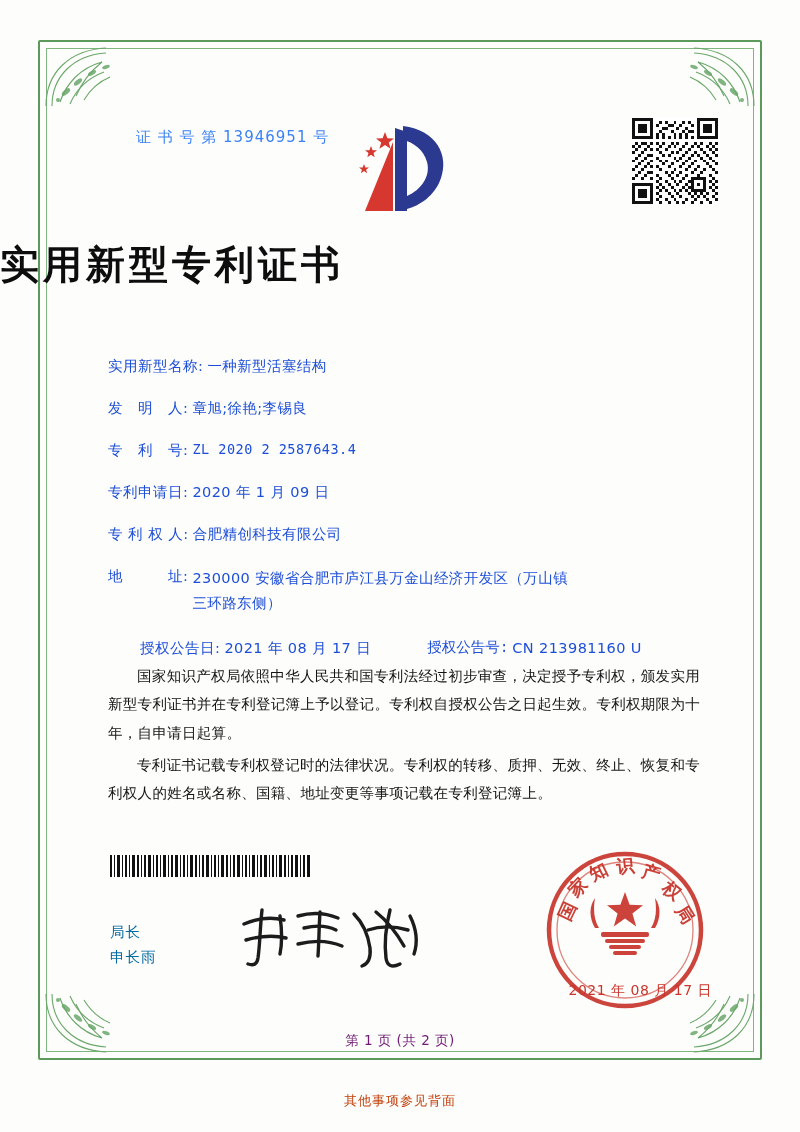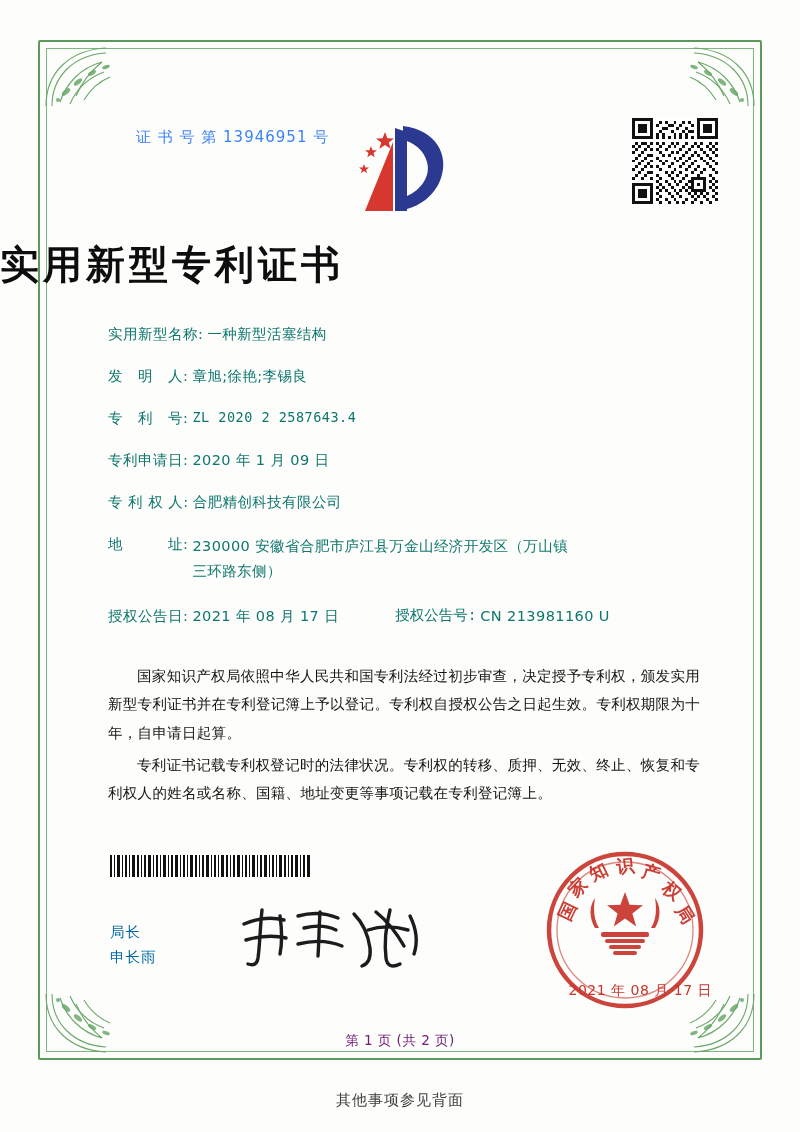--- a/index.html
+++ b/index.html
@@ -95,25 +95,25 @@
     font-weight: bold;
     letter-spacing: 4px;
     color: #0d0d0d;
     font-family: "DejaVu Sans", "Liberation Sans", sans-serif;
   }
 
   
   .fields {
     position: absolute;
     left: 108px;
-    top: 324px;
+    top: 356px;
     right: 100px;
     font-size: 14.5px;
     line-height: 1.45;
-    color: #0f766e;
+    color: #1d4ed8;
   }
   .field-row {
     display: flex;
     align-items: flex-start;
     margin-bottom: 21px;
   }
   .field-label {
     white-space: pre;
     flex: 0 0 auto;
     letter-spacing: 0.5px;
@@ -125,20 +125,21 @@
   .field-value.mono {
     font-family: "DejaVu Sans Mono", "Liberation Mono", monospace;
     font-size: 13.5px;
     letter-spacing: 0.5px;
   }
   .field-row.addr .field-value {
     line-height: 1.75;
   }
   .field-row.two-col {
     margin-bottom: 10px;
+    margin-left: 32px;
   }
   .second-label {
     margin-left: 56px;
     white-space: pre;
     font-family: Liberation Mono, monospace;
   }
 
   
   .paras {
     position: absolute;
@@ -213,22 +214,22 @@
     text-align: center;
     font-size: 13.5px;
     color: #701a75;
     letter-spacing: 0.5px;
   }
   .back-note {
     position: absolute;
     left: 0; right: 0;
     bottom: 22px;
     text-align: center;
-    font-size: 15px;
-    color: #404040;
+    font-size: 13px;
+    color: #c2410c;
     letter-spacing: 1px;
   }
 </style>
 </head>
 <body>
 
 <div class="page">
 
   <div class="frame-outer"></div>
   <div class="frame-inner"></div>

